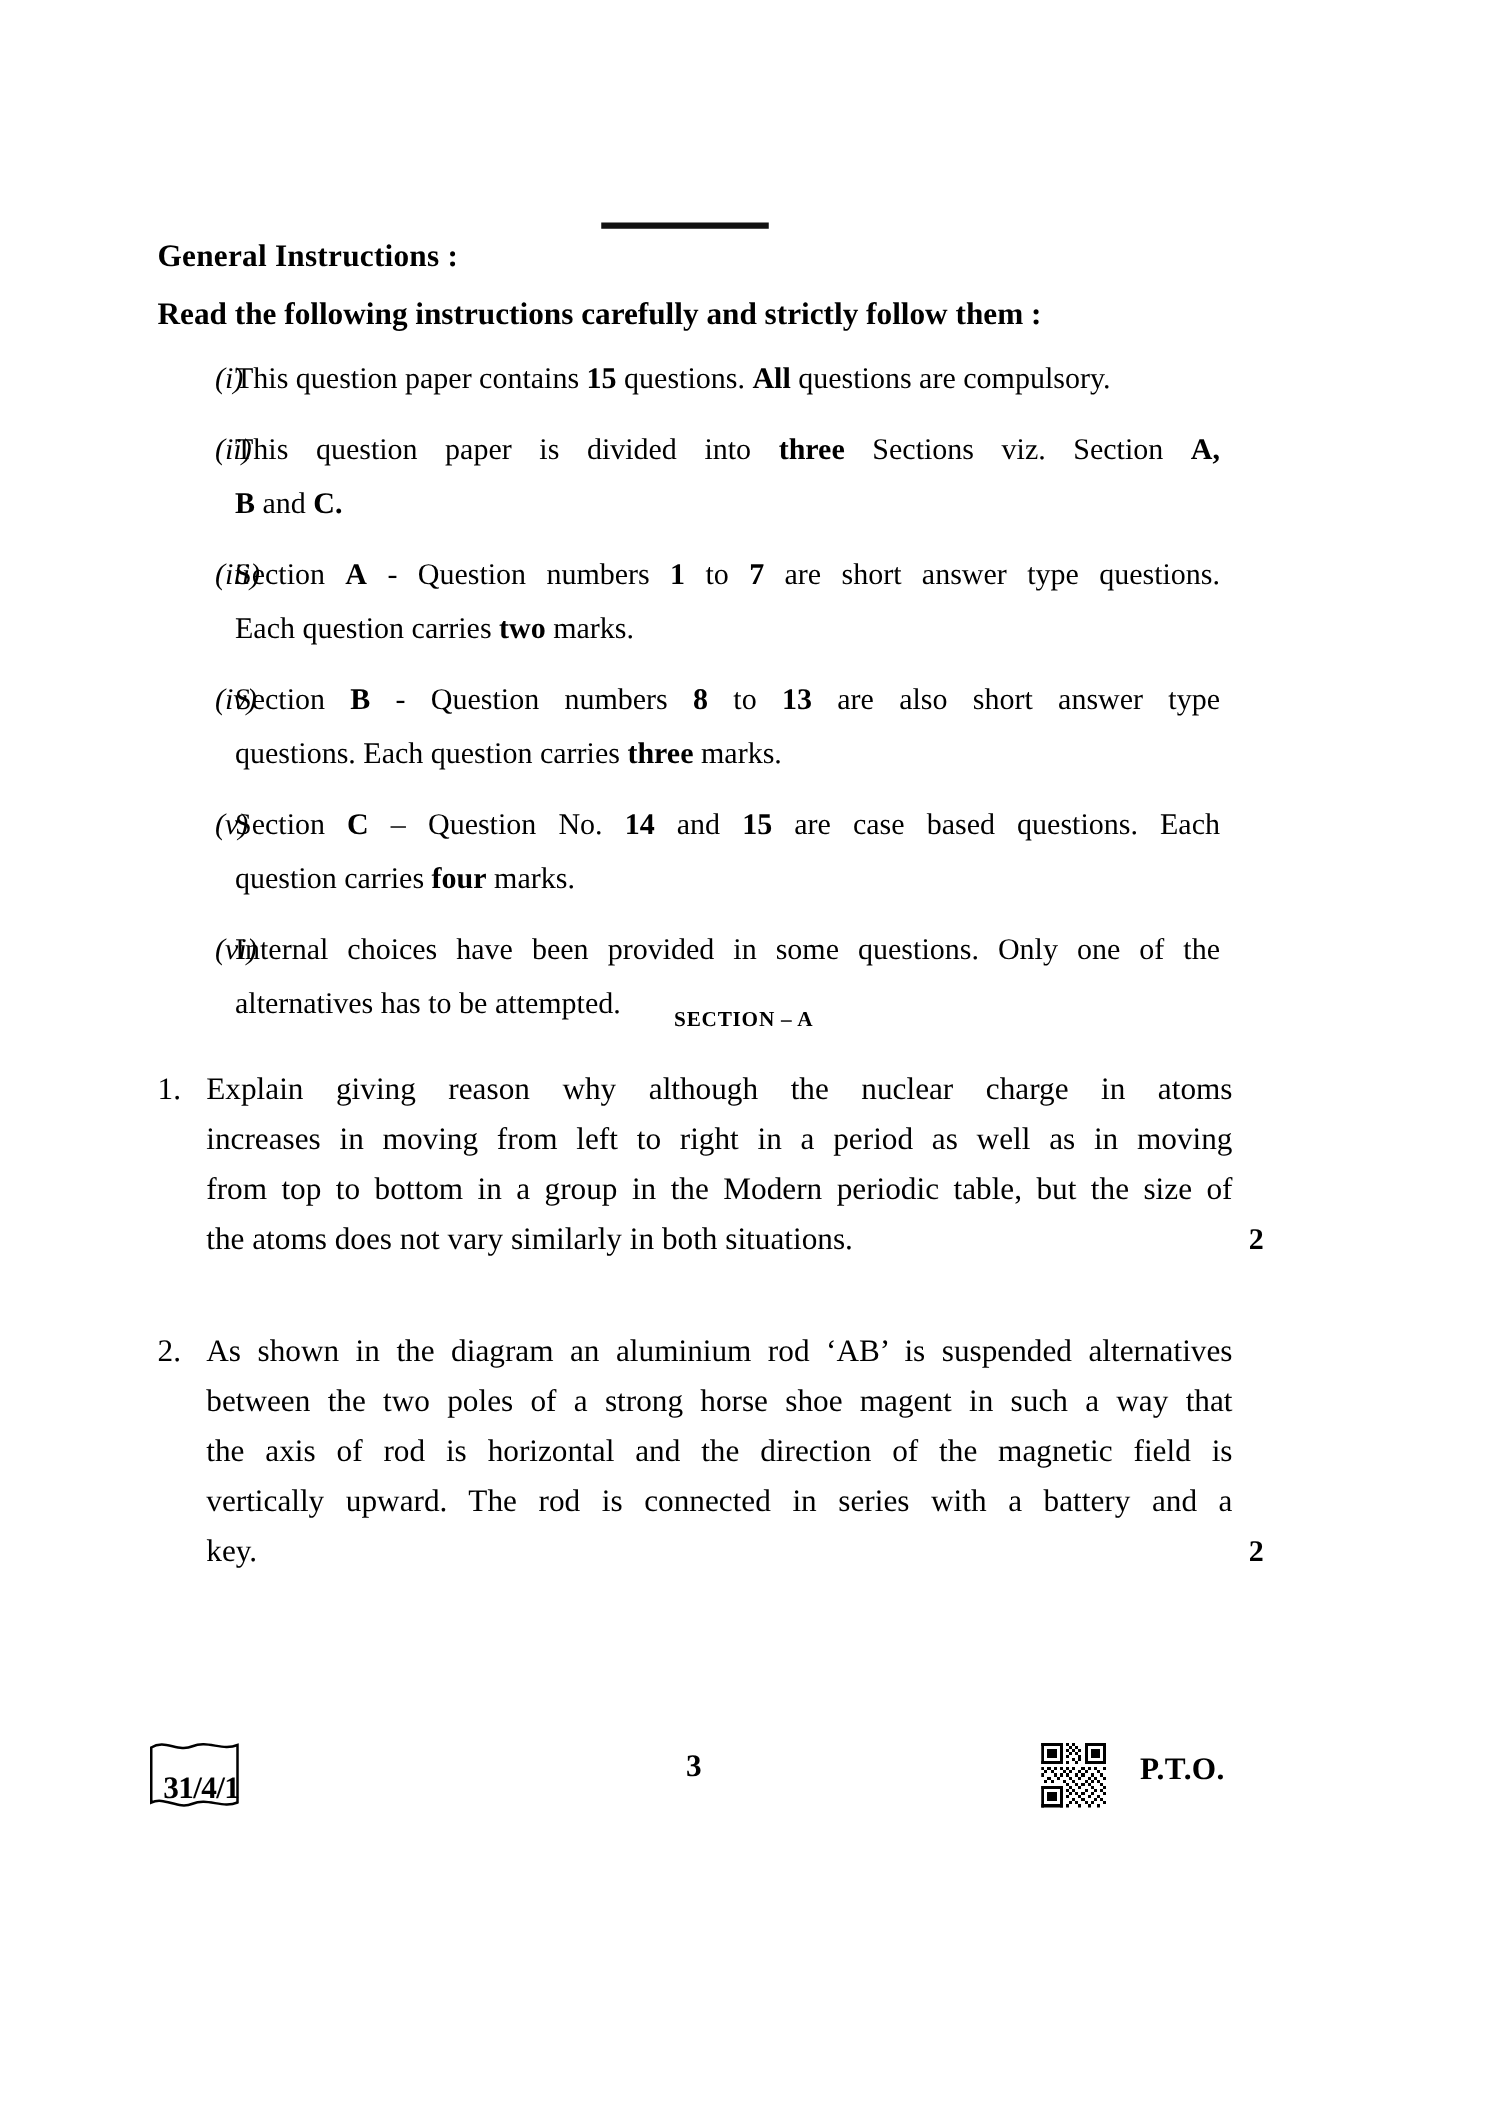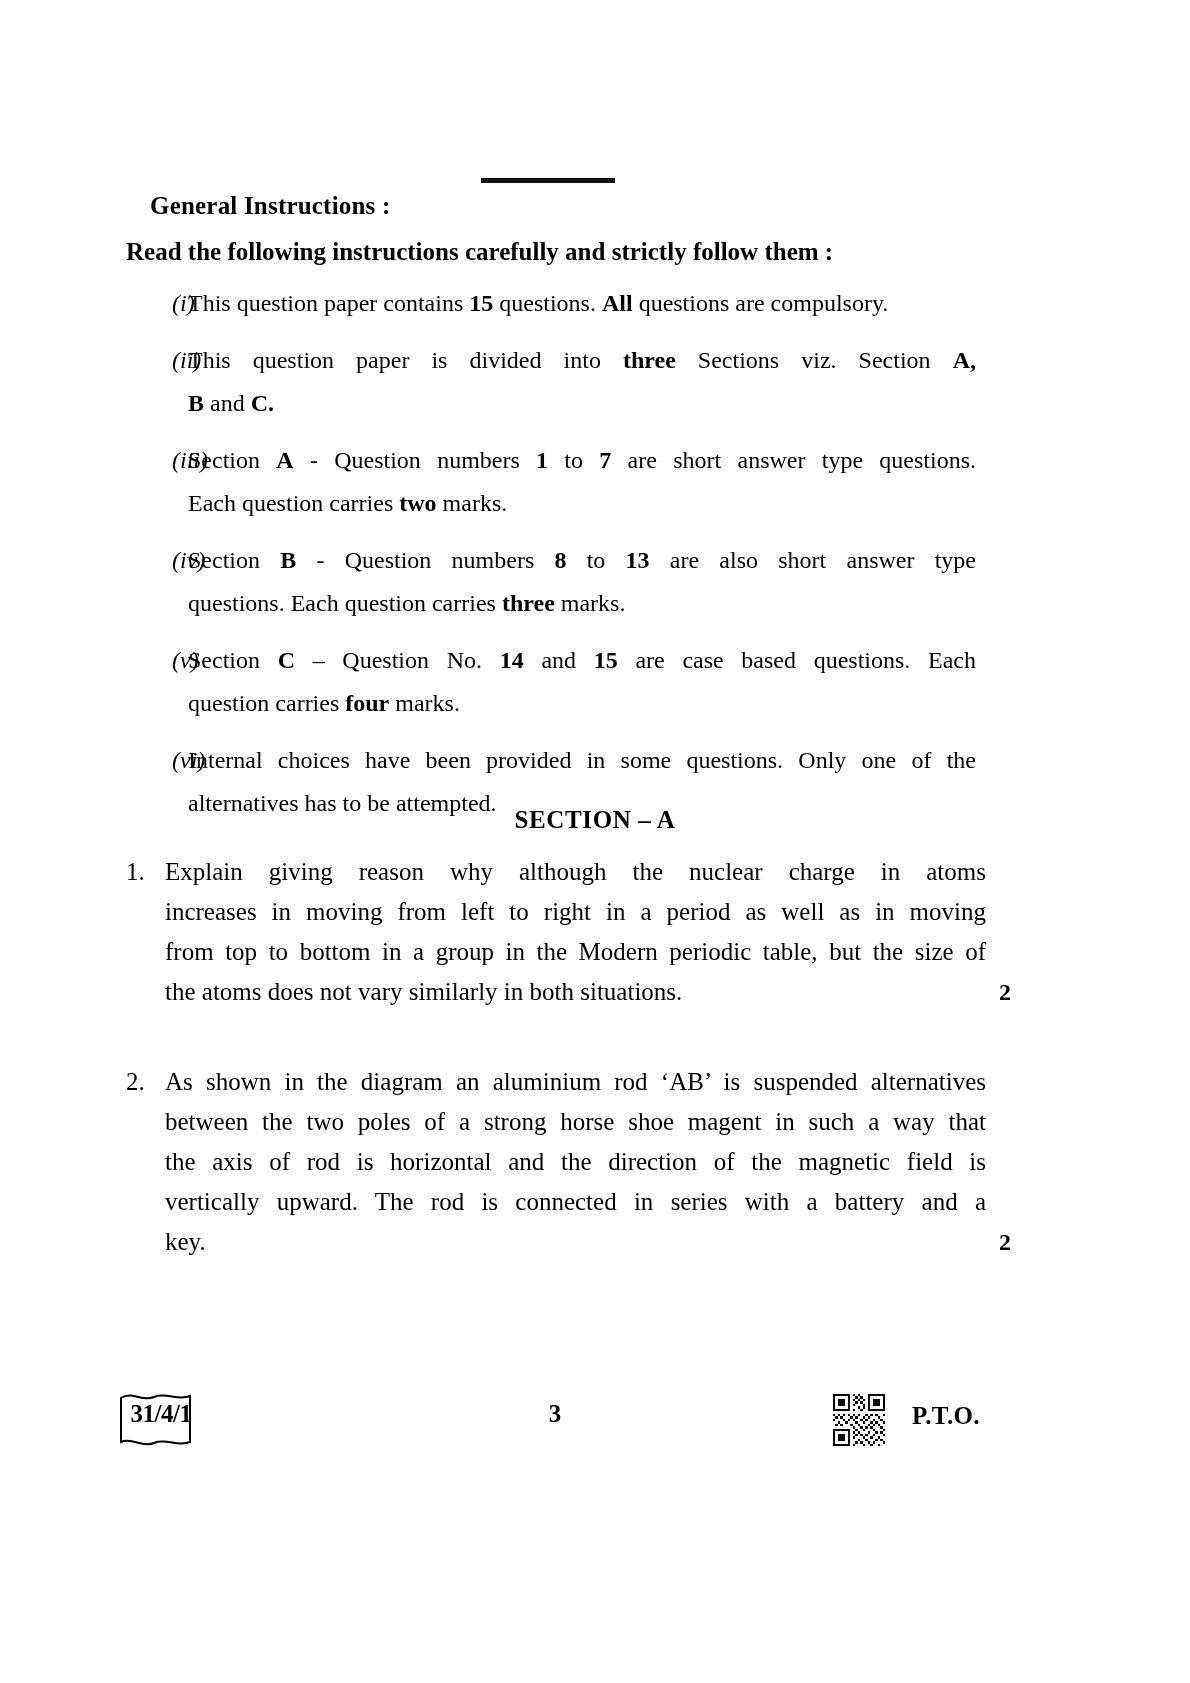--- a/index.html
+++ b/index.html
@@ -36,21 +36,20 @@
 
   
   .gi-heading {
     position: absolute;
     left: 126px;
     top: 192px;
     font-size: 25px;
     font-weight: bold;
     letter-spacing: 0.2px;
     white-space: nowrap;
-    margin-left: 24px;
   }
   .gi-subheading {
     position: absolute;
     left: 126px;
     top: 238px;
     font-size: 25px;
     font-weight: bold;
     white-space: nowrap;
   }
 
@@ -97,21 +96,21 @@
     text-align-last: left;
   }
 
   
   .section-heading {
     position: absolute;
     left: 0;
     top: 806px;
     width: 1190px;
     text-align: center;
-    font-size: 25px;
+    font-size: 17px;
     font-weight: bold;
     letter-spacing: 0.6px;
   }
 
   
   .question {
     position: absolute;
     left: 126px;
     width: 860px;
   }
@@ -154,21 +153,21 @@
     position: absolute;
     left: 118px;
     top: 0px;
     width: 84px;
     height: 56px;
   }
   .paper-code-box svg { display: block; }
   .paper-code-text {
     position: absolute;
     left: 124px;
-    top: 8px;
+    top: 25px;
     width: 74px;
     text-align: center;
     font-size: 25px;
     font-weight: bold;
     letter-spacing: -0.5px;
   }
   .page-number {
     position: absolute;
     left: 0;
     top: 8px;

